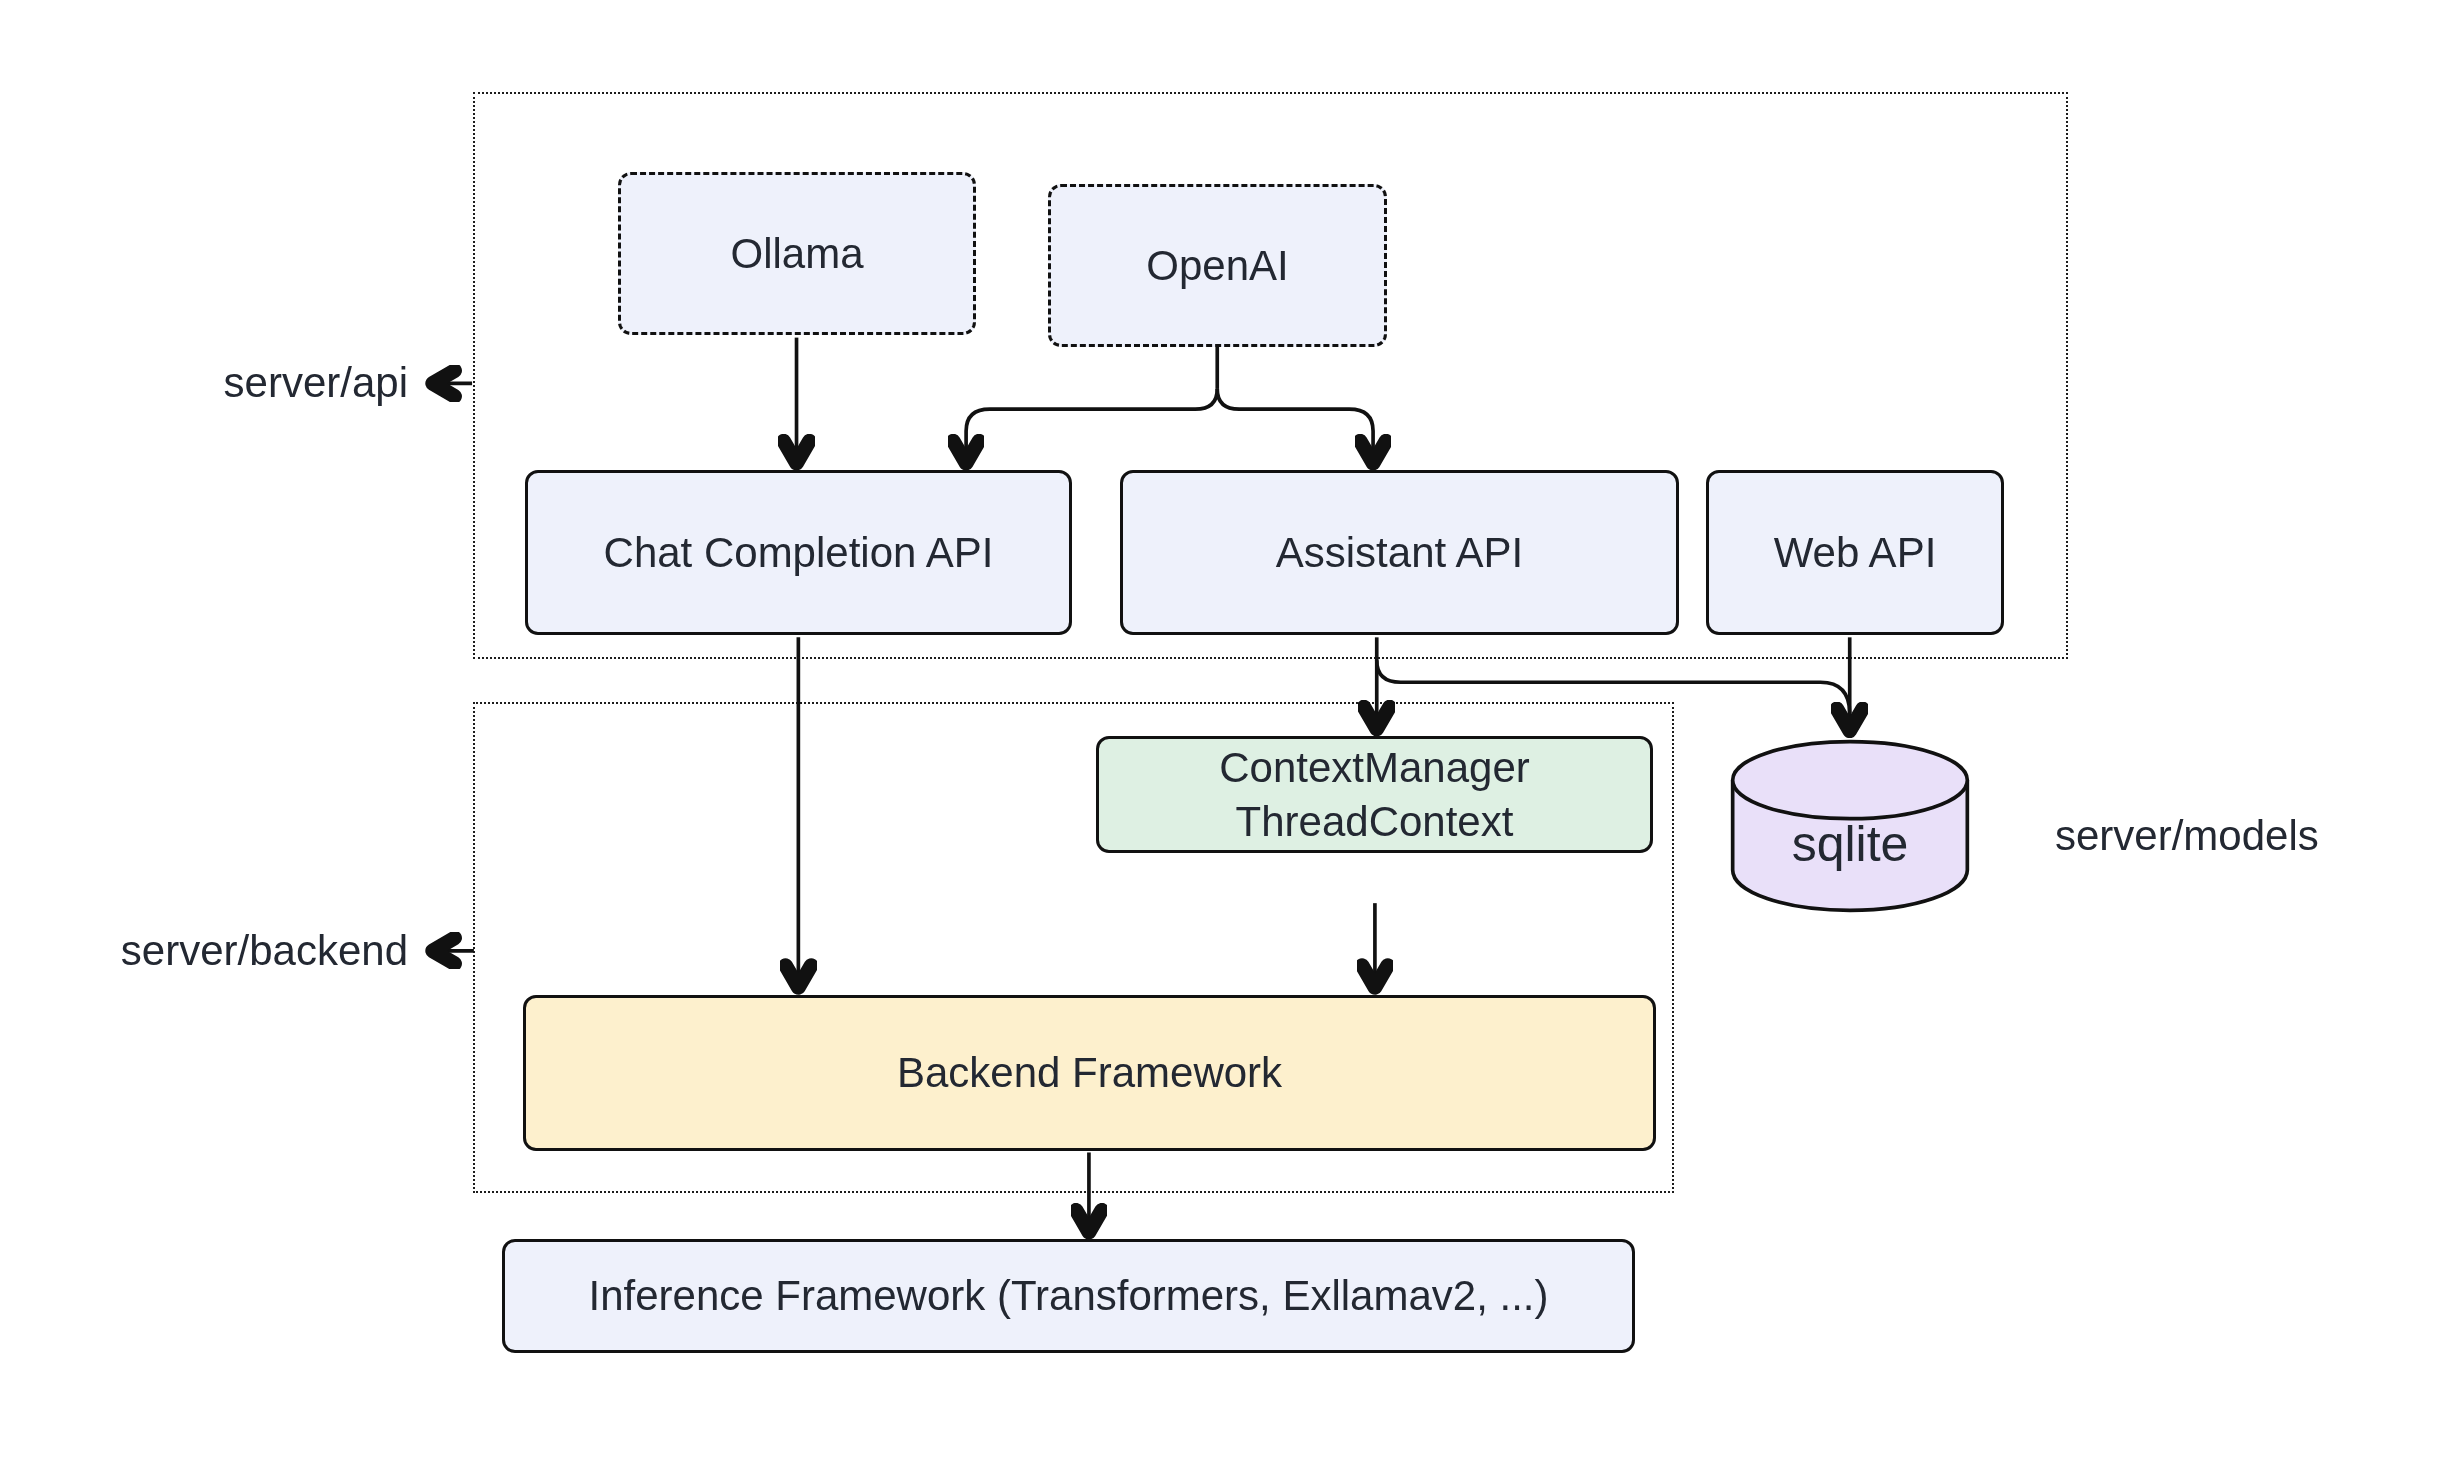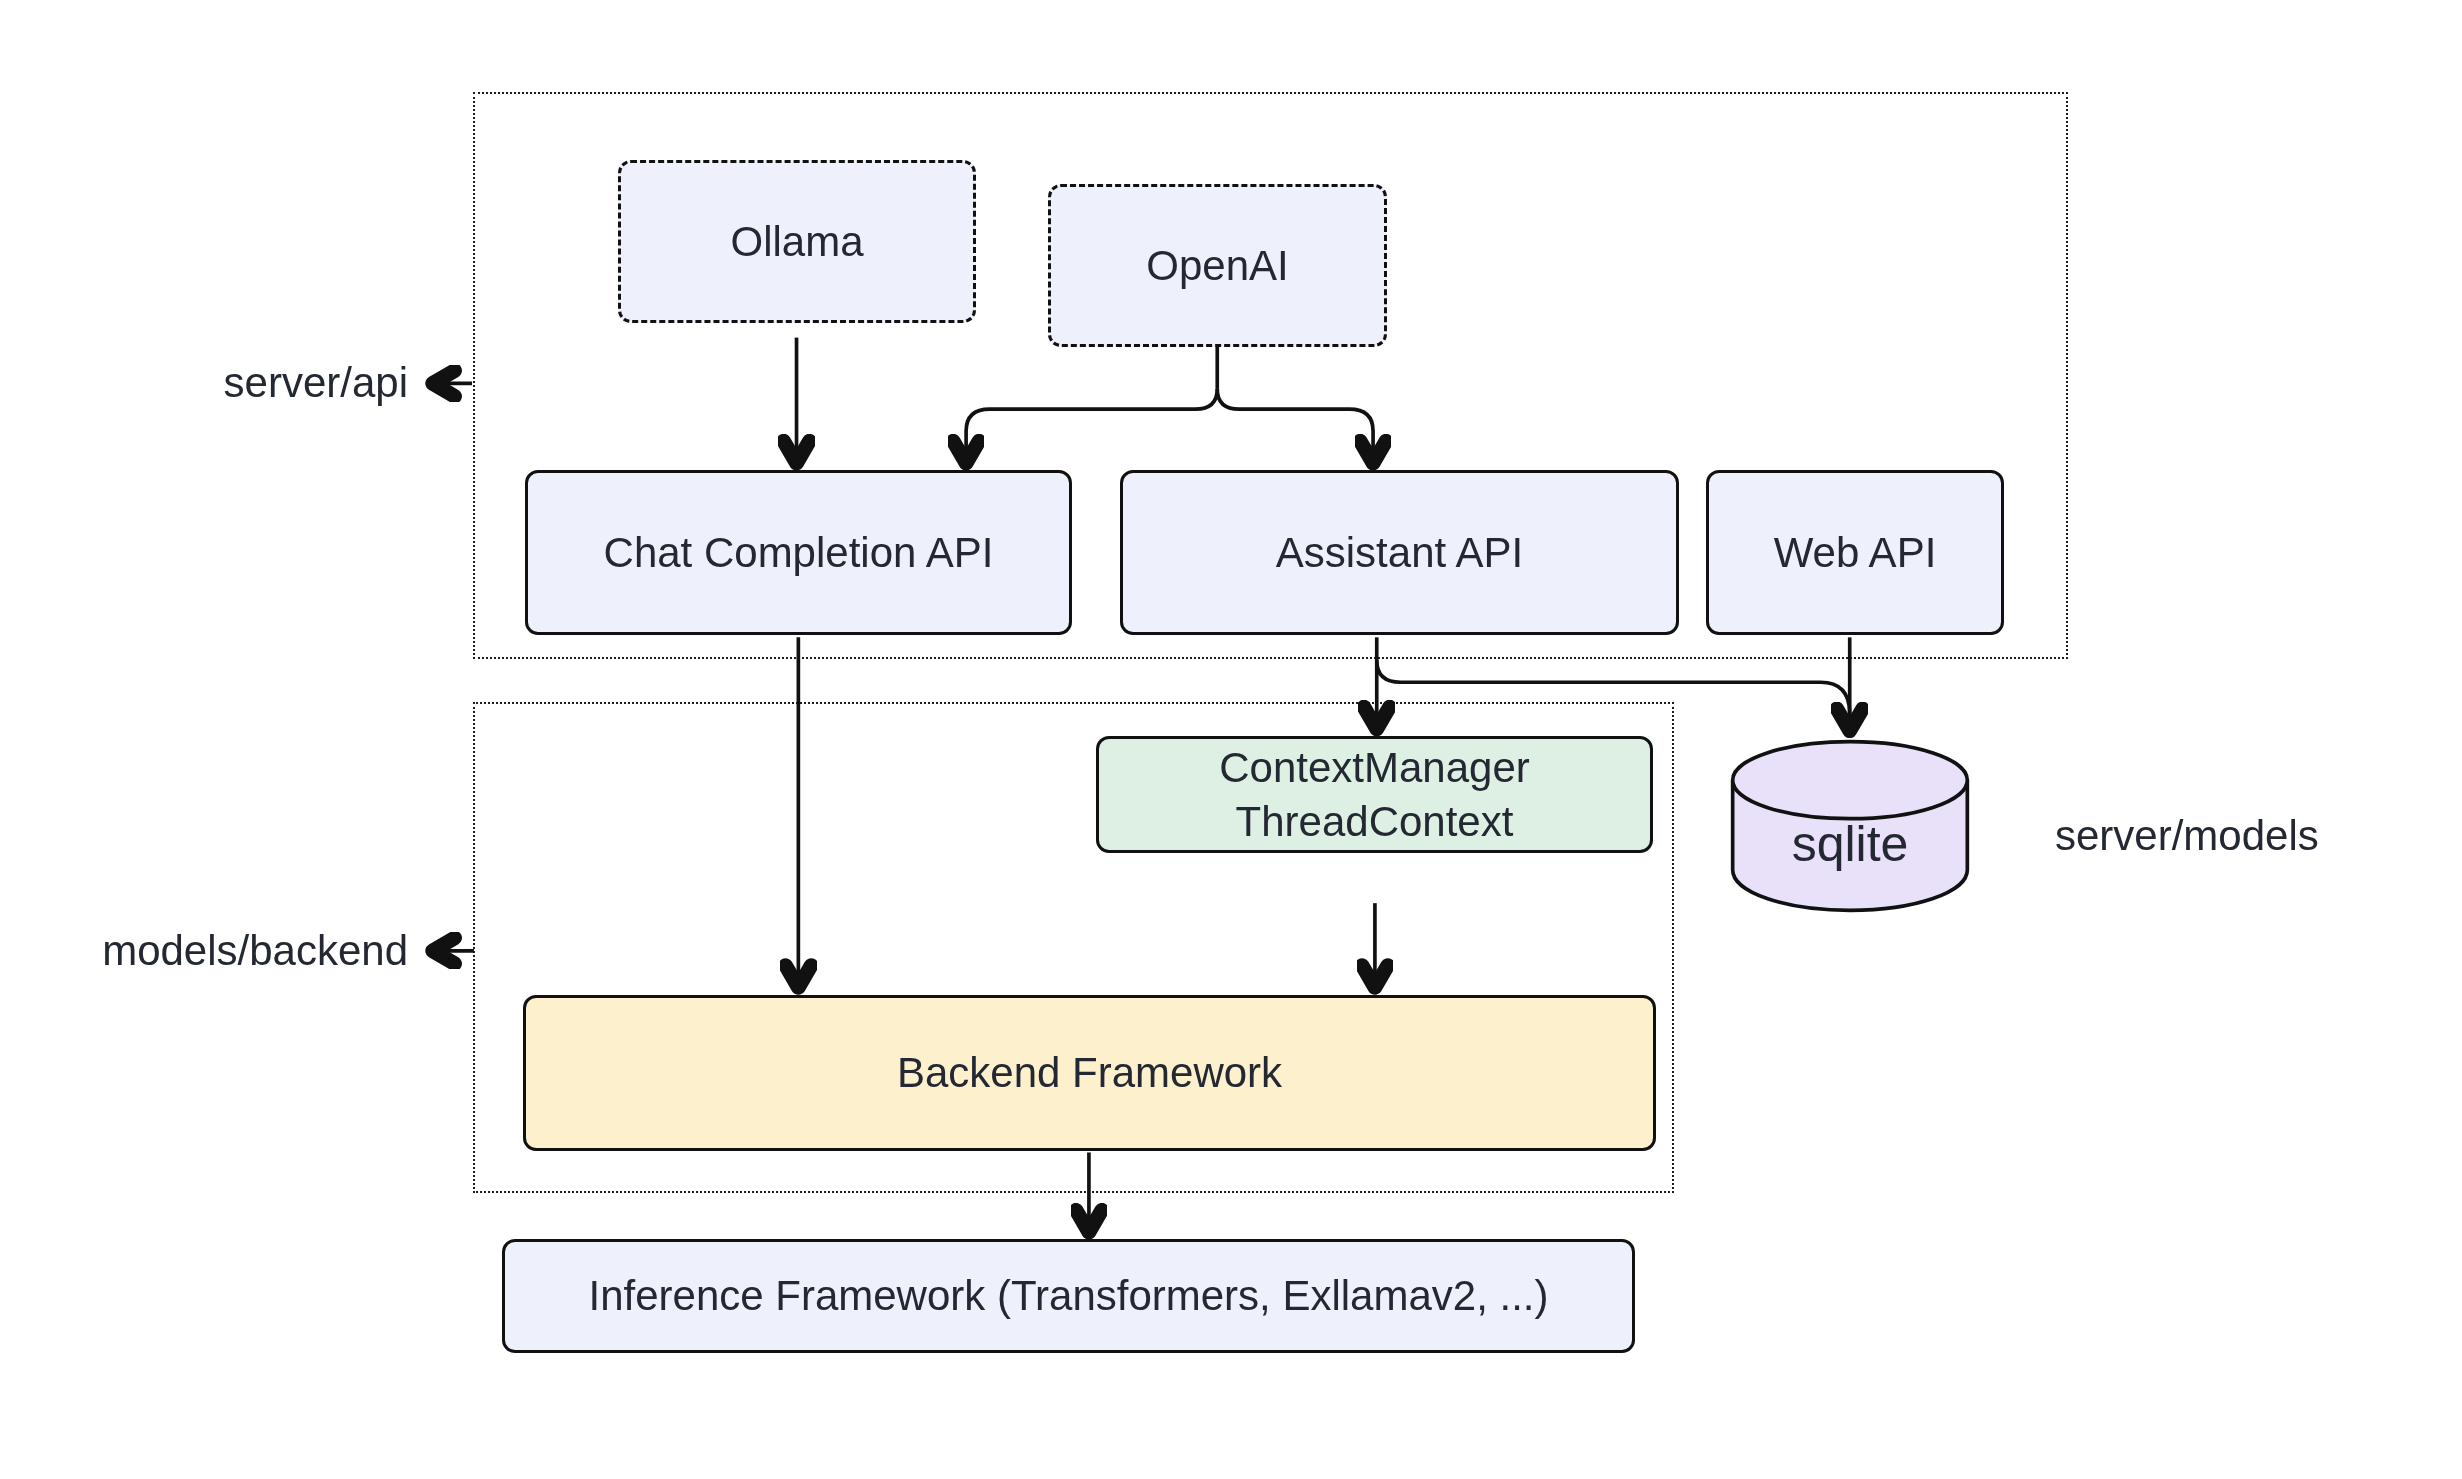--- a/index.html
+++ b/index.html
@@ -42,21 +42,21 @@
 </style>
 </head>
 <body>
 
 <div class="canvas">
 
   <div class="group" style="left:473px; top:92px; width:1595px; height:567px;"></div>
   <div class="group" style="left:473px; top:702px; width:1201px; height:491px;"></div>
 
   <div class="group-label" style="left:138px; top:359px; width:270px; text-align:right;">server/api</div>
-  <div class="group-label" style="left:46px; top:927px; width:362px; text-align:right;">models/backend</div>
+  <div class="group-label" style="left:46px; top:927px; width:362px; text-align:right;">server/backend</div>
   <div class="group-label" style="left:2055px; top:812px;">server/models</div>
 
   <svg class="edges" viewBox="0 0 2686 1614">
     <defs>
       <marker id="arrowhead" viewBox="0 0 10 10" refX="8" refY="5" markerWidth="10" markerHeight="10" orient="auto-start-reverse" markerUnits="strokeWidth">
         <path d="M2,1.5 L8,5 L2,8.5" fill="none" stroke="#111111" stroke-width="1" stroke-linecap="round" stroke-linejoin="round"></path>
       </marker>
     </defs>
     <path d="M869,368 L869,505" marker-end="url(#arrowhead)"></path>
     <path d="M1328,368 L1328,424"></path>
@@ -65,21 +65,21 @@
     <path d="M871,695 L871,1077" marker-end="url(#arrowhead)"></path>
     <path d="M1502,695 L1502,795" marker-end="url(#arrowhead)"></path>
     <path d="M1502,720 Q1502,744 1528,744 L1986,744 Q2018,744 2018,778"></path>
     <path d="M2018,695 L2018,797" marker-end="url(#arrowhead)"></path>
     <path d="M1500,985 L1500,1077" marker-end="url(#arrowhead)"></path>
     <path d="M1188,1257 L1188,1344" marker-end="url(#arrowhead)"></path>
     <path d="M515,418 L472,418" marker-end="url(#arrowhead)"></path>
     <path d="M517,1037 L472,1037" marker-end="url(#arrowhead)"></path>
   </svg>
 
-  <div class="node dashed blue" style="left:618px; top:160px; width:358px; height:163px;">
+  <div class="node dashed blue" style="left:618px; top:172px; width:358px; height:163px;">
     <span>Ollama</span>
   </div>
   <div class="node dashed blue" style="left:1048px; top:184px; width:339px; height:163px;">
     <span>OpenAI</span>
   </div>
 
   <div class="node blue" style="left:525px; top:470px; width:547px; height:165px;">
     <span>Chat Completion API</span>
   </div>
   <div class="node blue" style="left:1100px; top:470px; width:559px; height:165px;margin-left:20px;">

